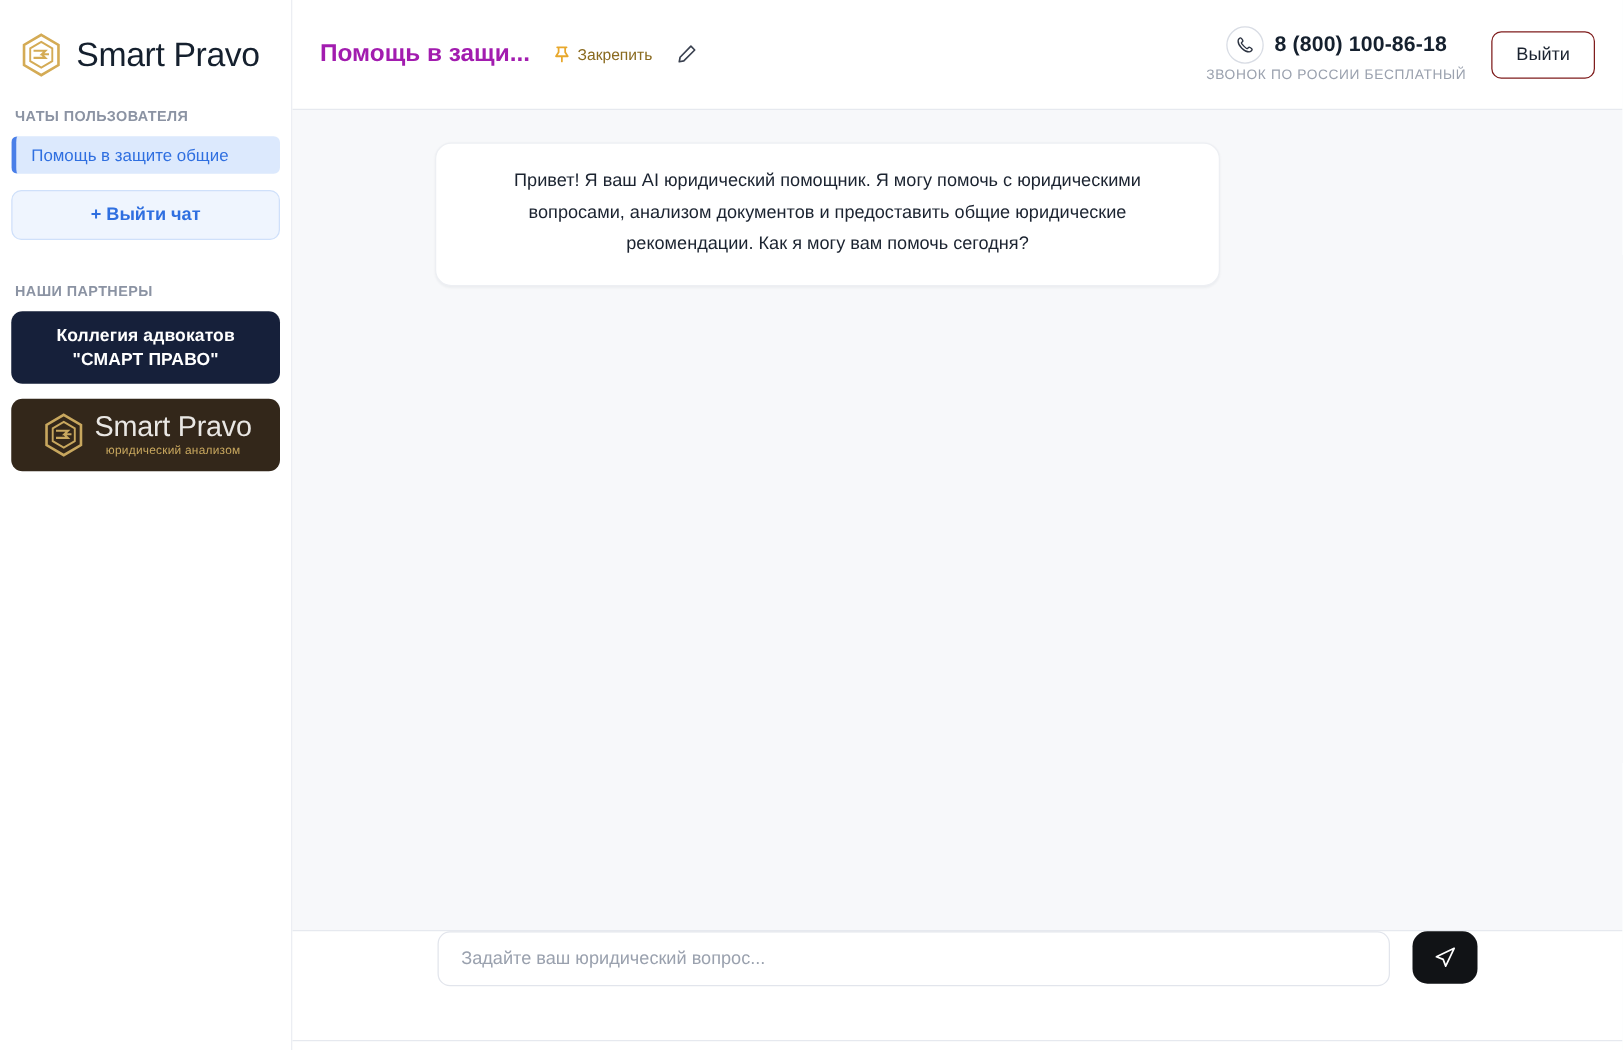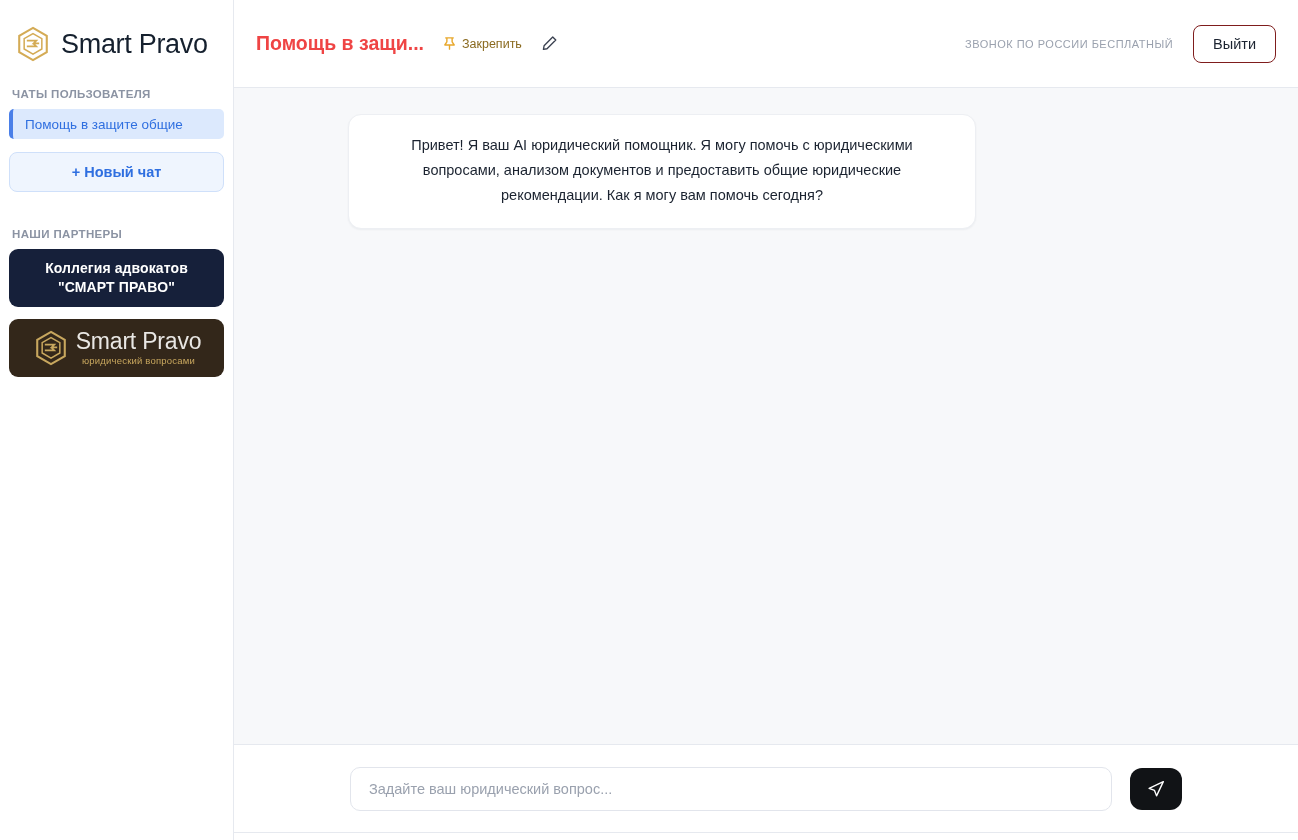--- a/index.html
+++ b/index.html
@@ -173,21 +173,21 @@
 
   .topbar-left {
     display: flex;
     align-items: center;
     gap: 18px;
     min-width: 0;
   }
   .chat-title {
     font-size: 19.5px;
     font-weight: 700;
-    color: #ef4444;
+    color: #a21caf;
     white-space: nowrap;
     max-width: 180px;
     overflow: hidden;
     text-overflow: ellipsis;
   }
   .pin-btn {
     display: flex;
     align-items: center;
     gap: 5px;
     cursor: pointer;
@@ -297,21 +297,21 @@
     color: #1b2330;
   }
 
   
   .composer {
     background: #ffffff;
     border-top: 1px solid #e6e9ef;
     height: 88px;
     min-height: 88px;
     display: flex;
-    align-items: center;
+    align-items: flex-start;
     justify-content: center;
     gap: 18px;
     padding: 0 24px;
   }
   .composer-input {
     width: 762px;
     height: 44px;
     border: 1px solid #e2e5ec;
     border-radius: 10px;
     background: #ffffff;
@@ -359,38 +359,38 @@
     </div>
 
     <div class="side-section-label">ЧАТЫ ПОЛЬЗОВАТЕЛЯ</div>
 
     <div class="chat-list">
       <div class="chat-item">
         <span class="chat-item-label">Помощь в защите общие</span>
       </div>
     </div>
 
-    <div class="new-chat-btn">+ Новый чат</div>
+    <div class="new-chat-btn">+ Выйти чат</div>
 
     <div class="side-section-label partners-label">НАШИ ПАРТНЕРЫ</div>
 
     <div class="partner-card dark">
       <span class="line">Коллегия адвокатов</span>
       <span class="line">"СМАРТ ПРАВО"</span>
     </div>
 
     <div class="partner-card brown">
       <svg class="partner-logo-mark" viewBox="0 0 40 40">
         <polygon points="20,3 34.5,11.5 34.5,28.5 20,37 5.5,28.5 5.5,11.5" fill="none" stroke="#c8a75e" stroke-width="2.2"></polygon>
         <polygon points="20,9 29.3,14.4 29.3,25.2 20,30.6 10.7,25.2 10.7,14.4" fill="none" stroke="#c8a75e" stroke-width="1.6"></polygon>
         <path d="M13.5 16.4 L23.5 16.4 L20.6 19.4 L26.5 19.4 M13.5 22.4 L23.4 22.4 L20.5 19.5" fill="none" stroke="#c8a75e" stroke-width="1.8" stroke-linejoin="miter"></path>
       </svg>
       <span class="partner-text-col">
         <span class="partner-brand-name">Smart Pravo</span>
-        <span class="partner-brand-sub">юридический вопросами</span>
+        <span class="partner-brand-sub">юридический анализом</span>
       </span>
     </div>
 
   </aside>
 
   <section class="main">
 
     <header class="topbar">
 
       <div class="topbar-left">
@@ -407,20 +407,28 @@
           <svg width="19" height="19" viewBox="0 0 20 20">
             <path d="M13.4 3.1 L16.6 6.3 L7.4 15.5 L3.6 16.2 L4.3 12.4 Z" fill="none" stroke="#3a4150" stroke-width="1.4" stroke-linejoin="round"></path>
           </svg>
         </button>
       </div>
 
       <div class="topbar-spacer"></div>
 
       <div class="topbar-right">
         <div class="contact-block">
+          <div class="contact-row">
+            <span class="phone-circle">
+              <svg width="16" height="16" viewBox="0 0 18 18">
+                <path d="M5.2 2.6 C4.2 2.6 2.8 3.9 2.8 5.3 C2.8 9.6 8.4 15.2 12.7 15.2 C14.1 15.2 15.4 13.8 15.4 12.8 C15.4 12.4 13.2 10.9 12.7 10.9 C12.2 10.9 11.3 12.3 10.8 12.3 C10.1 12.3 5.7 7.9 5.7 7.2 C5.7 6.7 7.1 5.8 7.1 5.3 C7.1 4.8 5.6 2.6 5.2 2.6 Z" fill="none" stroke="#2b3240" stroke-width="1.25" stroke-linejoin="round"></path>
+              </svg>
+            </span>
+            <span class="phone-number">8 (800) 100-86-18</span>
+          </div>
           <div class="contact-sub">ЗВОНОК ПО РОССИИ БЕСПЛАТНЫЙ</div>
         </div>
 
         <button class="logout-btn">Выйти</button>
       </div>
     </header>
 
     <div class="chat-area">
       <div class="msg-row assistant">
         <div class="bubble">

